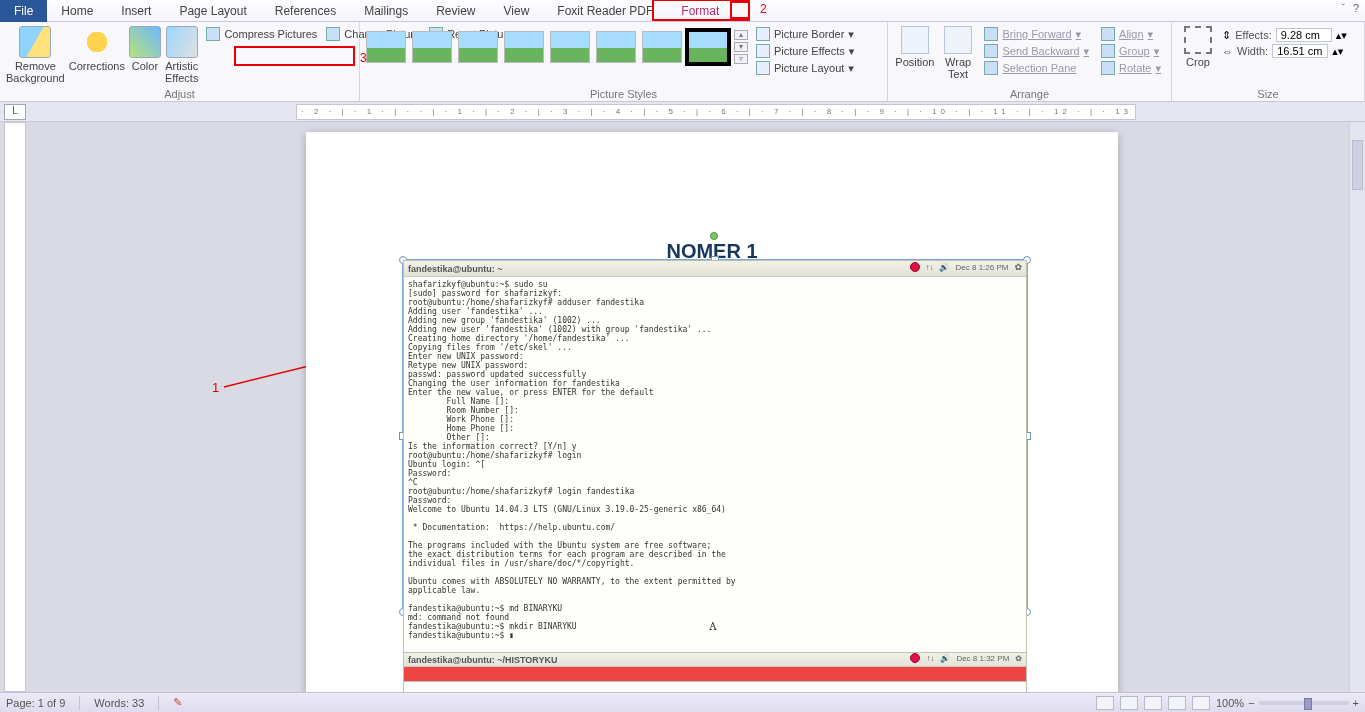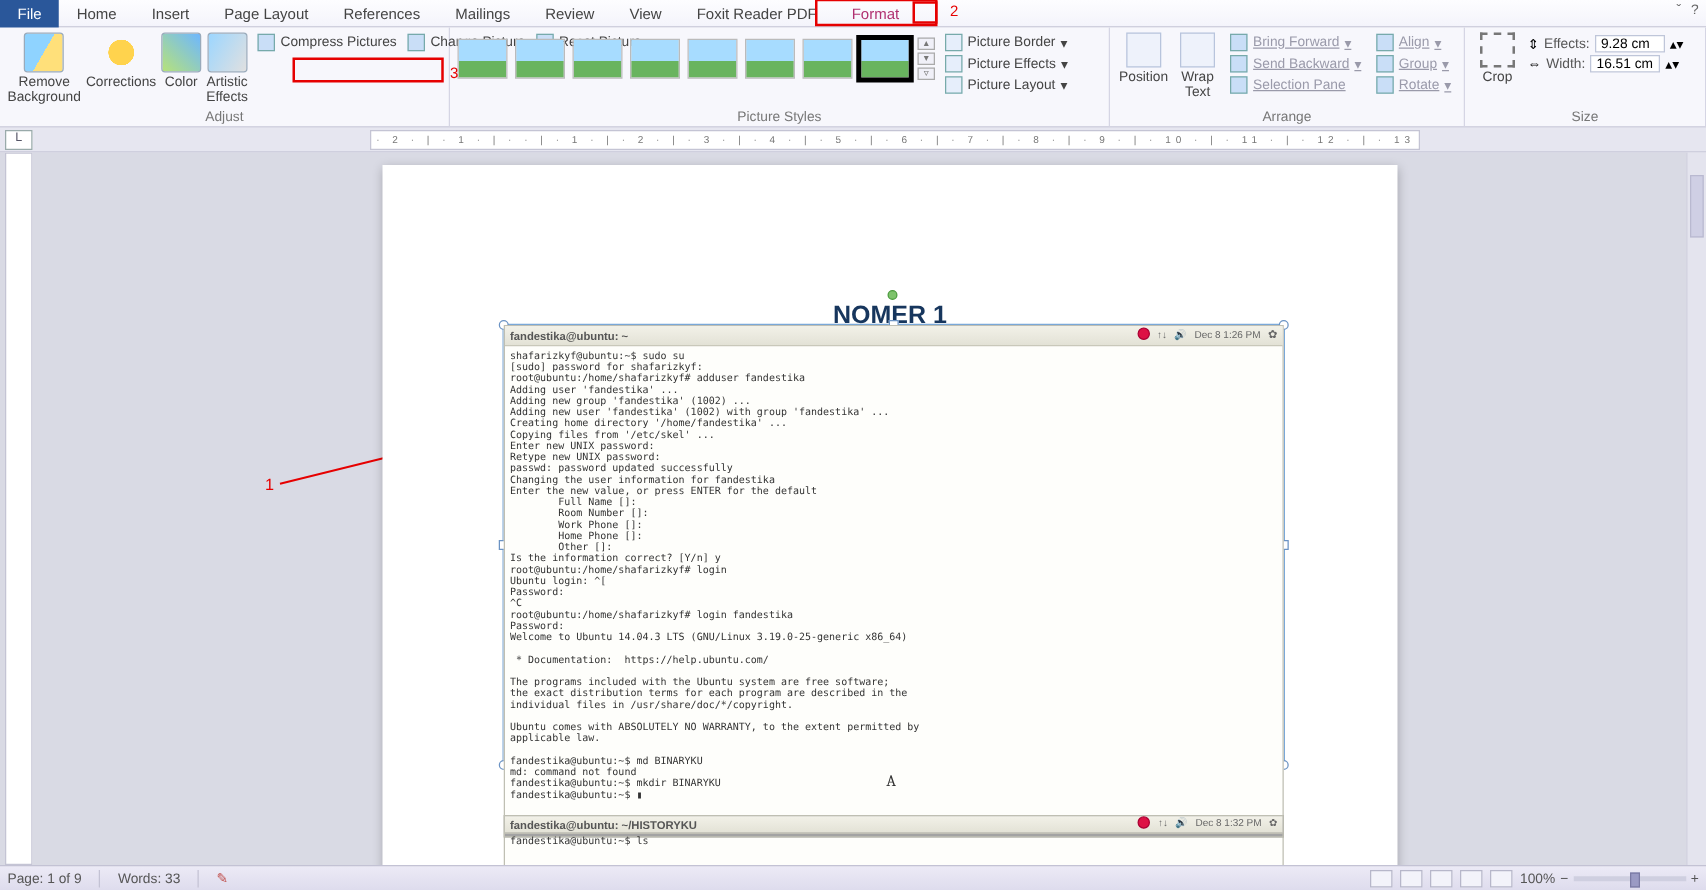--- a/index.html
+++ b/index.html
@@ -82,21 +82,21 @@
   .term { position:absolute; left:97px; top:128px; width:624px; height:440px; background:#fefefb; border:1px solid #bfbfb3; }
   .term .titlebar { height:16px; background:linear-gradient(#f2f1e8,#e3e2d6); border-bottom:1px solid #c9c8ba; display:flex; align-items:center; padding:0 4px; position:relative;}
   .term .titlebar .tname { font-size:9px; color:#555; font-weight:600;}
   .term .titlebar .tright { position:absolute; right:4px; top:1px; display:flex; align-items:center; gap:6px; font-size:8px; color:#666;}
   .term .titlebar .reddot{ width:10px; height:10px; background:#d14; border-radius:50%; border:1px solid #a03;}
   .term .titlebar .gear{ font-size:9px;}
   .term pre { font-family: "DejaVu Sans Mono","Courier New",monospace; font-size:8px; line-height:9px; color:#333; padding:3px 4px; white-space:pre; }
 
   .labelA { position:absolute; left:403px; top:486px; font-family:Cambria,serif; color:#333; font-size:13px;}
 
-  .term2 { position:absolute; left:97px; top:520px; width:624px; height:18px; background:#a3a3a3; border:1px solid #bfbfb3;}
+  .term2 { position:absolute; left:97px; top:520px; width:624px; height:30px; background:#ef4444; border:1px solid #bfbfb3;}
   .term2 .titlebar { height:14px; background:linear-gradient(#f2f1e8,#e3e2d6); border-bottom:1px solid #c9c8ba; display:flex; align-items:center; padding:0 4px; position:relative;}
   .term2 .titlebar .tname{font-size:9px;color:#555;font-weight:600;}
   .term2 .titlebar .tright { position:absolute; right:4px; top:0; display:flex; align-items:center; gap:6px; font-size:8px; color:#666;}
   .term2 .titlebar .reddot{ width:10px; height:10px; background:#d14; border-radius:50%; border:1px solid #a03;}
   .term2 pre { font-family: "DejaVu Sans Mono",monospace; font-size:8px; line-height:9px; color:#333; padding:1px 4px; white-space:pre;}
 
   
   .arrow { position:absolute; pointer-events:none; }
   .ann1 { position:absolute; color:#e60000; font-size:13px; }
 
@@ -351,21 +351,20 @@
         <div class="titlebar">
           <span class="tname">fandestika@ubuntu: ~/HISTORYKU</span>
           <span class="tright">
             <span class="reddot"></span>
             <span>↑↓</span>
             <span>🔊</span>
             <span>Dec 8 1:32 PM</span>
             <span class="gear">✿</span>
           </span>
         </div>
-        <pre>fandestika@ubuntu:~$ ls</pre>
       </div>
     </div>
   </div>
 </div>
 
 <div class="scrollv">
     <div class="thumbv"></div>
   </div>
 
 <div class="status">

